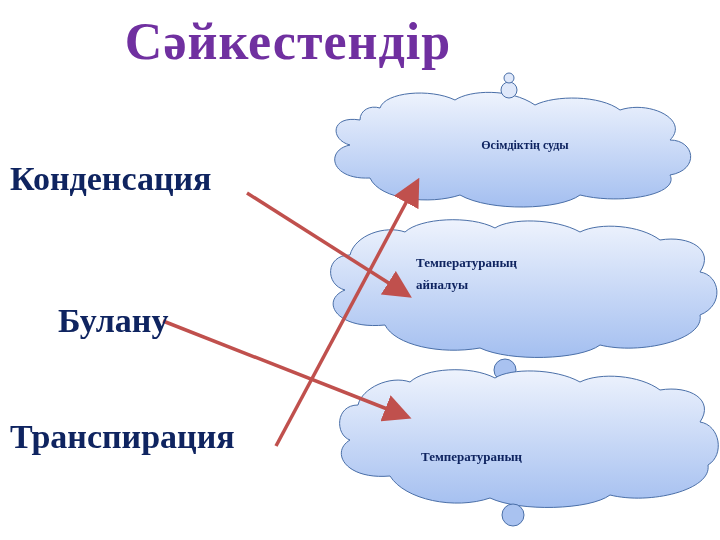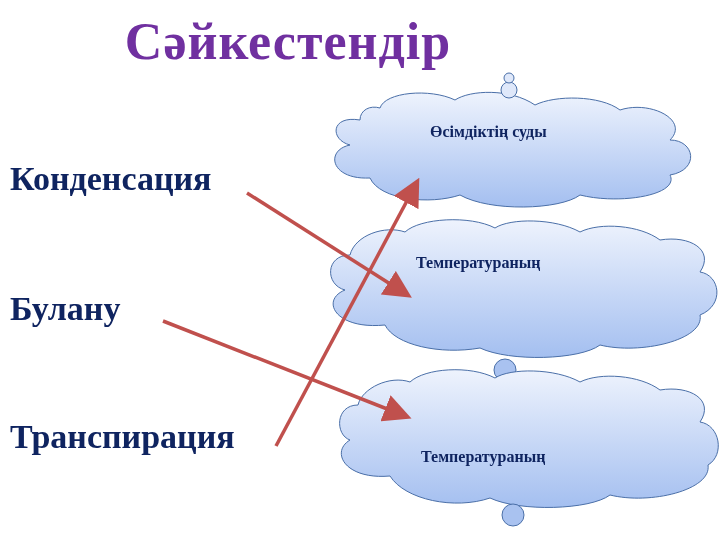--- a/index.html
+++ b/index.html
@@ -1,24 +1,24 @@
 <!DOCTYPE html>
 <html><head>
 <meta charset="utf-8">
 <style>
   html, body { margin:0; padding:0; background:#ffffff; }
   body { width:720px; height:540px; position:relative; overflow:hidden; font-family:"Liberation Serif","DejaVu Serif",serif; }
   .title { position:absolute; left:0; top:12px; width:576px; text-align:center; color:#7030a0; font-size:52px; font-weight:bold; letter-spacing:1px; }
   .term { position:absolute; left:10px; color:#0f2460; font-size:34px; font-weight:bold; }
   .term.t1 { top:160px; }
-  .term.t2 { top:290px; }
+  .term.t2 { top:302px;margin-left:48px; }
   .term.t3 { top:418px; }
   svg.canvas { position:absolute; left:0; top:0; }
-  .cloud-text { position:absolute; color:#0f2460; font-weight:bold; font-size:16px; line-height:22px; }
-  .c1 { left:430px; top:122px; width:190px; font-size:16px; line-height:20px; }
+  .cloud-text { position:absolute; color:#0f2460; font-weight:bold; font-size:13px; line-height:22px; }
+  .c1 { left:430px; top:135px; width:190px; text-align:center; font-size:12px; line-height:20px; }
   .c2 { left:416px; top:252px; width:250px; }
   .c3 { left:421px; top:402px; width:260px; }
 </style>
 </head>
 <body>
 
 <div class="title">Сәйкестендір</div>
 
 <svg class="canvas" width="720" height="540" viewBox="0 0 720 540">
   <defs>
@@ -54,18 +54,19 @@
 
 <div class="term t1">Конденсация</div>
 <div class="term t2">Булану</div>
 <div class="term t3">Транспирация</div>
 
 <div class="cloud-text c1">
   <div>Өсімдіктің суды</div>
 </div>
 <div class="cloud-text c2">
   <div>Температураның</div>
+  <div>айналуы</div>
 </div>
 <div class="cloud-text c3" style="white-space:pre;">
   <div>Температураның</div>
   
   
 </div>
 
 </body></html>

